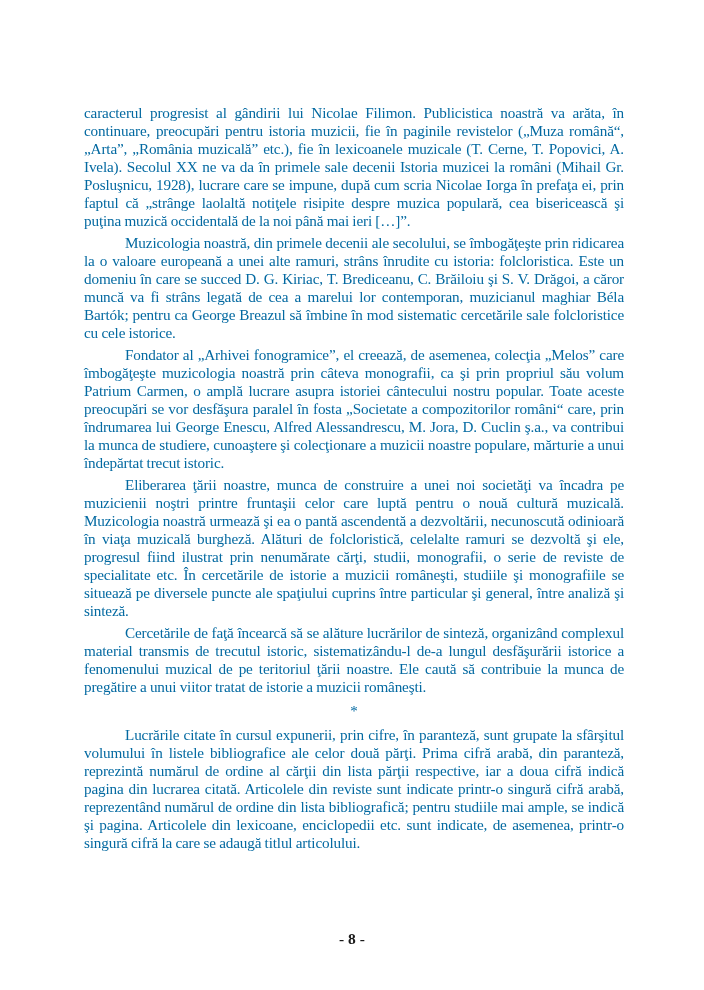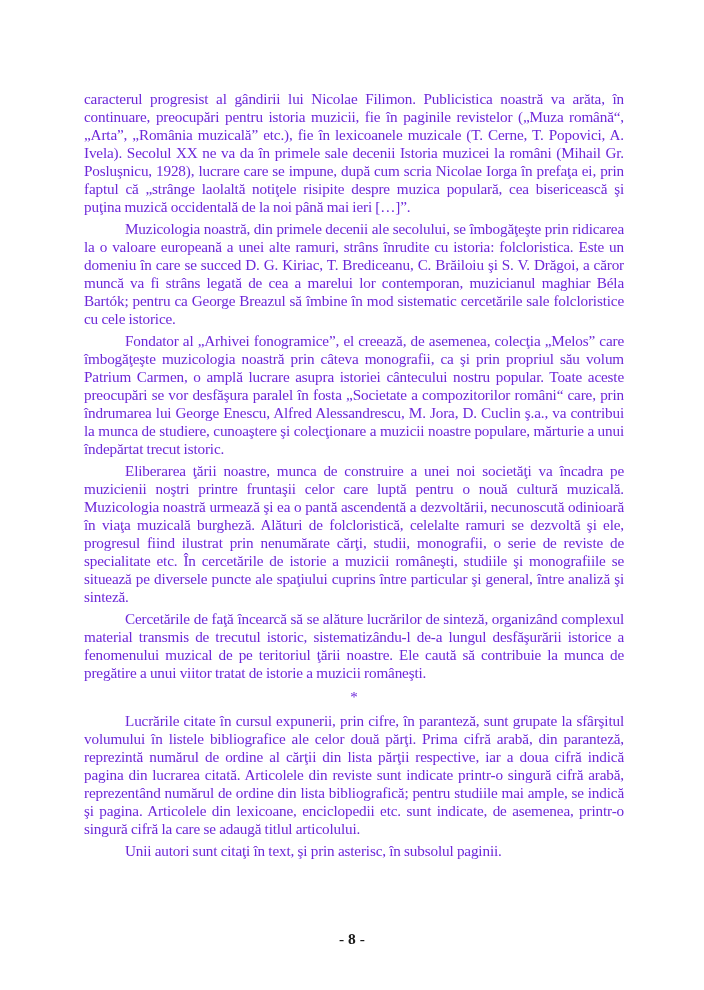--- a/index.html
+++ b/index.html
@@ -9,26 +9,26 @@
     }
     body {
       width: 704px;
       height: 990px;
       position: relative;
       overflow: hidden;
     }
     .page {
       position: absolute;
       left: 84px;
-      top: 90px;
+      top: 104px;
       width: 540px;
       font-family: "Liberation Serif", "DejaVu Serif", serif;
       font-size: 15.2px;
       line-height: 18px;
-      color: #6d28d9;
+      color: #0369a1;
     }
     .para {
       margin: 0 0 4px 0;
       text-align: justify;
       text-indent: 41px;
       word-spacing: -0.3px;
       letter-spacing: -0.15px;
     }
     .para.no-indent {
       text-indent: 0;
@@ -56,16 +56,15 @@
 <body>
 
 <div class="page">
   <p class="para no-indent">caracterul progresist al gândirii lui Nicolae Filimon. Publicistica noastră va arăta, în continuare, preocupări pentru istoria muzicii, fie în paginile revistelor („Muza română“, „Arta”, „România muzicală” etc.), fie în lexicoanele muzicale (T. Cerne, T. Popovici, A. Ivela). Secolul XX ne va da în primele sale decenii Istoria muzicei la români (Mihail Gr. Posluşnicu, 1928), lucrare care se impune, după cum scria Nicolae Iorga în prefaţa ei, prin faptul că „strânge laolaltă notiţele risipite despre muzica populară, cea bisericească şi puţina muzică occidentală de la noi până mai ieri […]”.</p>
   <p class="para">Muzicologia noastră, din primele decenii ale secolului, se îmbogăţeşte prin ridicarea la o valoare europeană a unei alte ramuri, strâns înrudite cu istoria: folcloristica. Este un domeniu în care se succed D. G. Kiriac, T. Brediceanu, C. Brăiloiu şi S. V. Drăgoi, a căror muncă va fi strâns legată de cea a marelui lor contemporan, muzicianul maghiar Béla Bartók; pentru ca George Breazul să îmbine în mod sistematic cercetările sale folcloristice cu cele istorice.</p>
   <p class="para">Fondator al „Arhivei fonogramice”, el creează, de asemenea, colecţia „Melos” care îmbogăţeşte muzicologia noastră prin câteva monografii, ca şi prin propriul său volum Patrium Carmen, o amplă lucrare asupra istoriei cântecului nostru popular. Toate aceste preocupări se vor desfăşura paralel în fosta „Societate a compozitorilor români“ care, prin îndrumarea lui George Enescu, Alfred Alessandrescu, M. Jora, D. Cuclin ş.a., va contribui la munca de studiere, cunoaştere şi colecţionare a muzicii noastre populare, mărturie a unui îndepărtat trecut istoric.</p>
   <p class="para">Eliberarea ţării noastre, munca de construire a unei noi societăţi va încadra pe muzicienii noştri printre fruntaşii celor care luptă pentru o nouă cultură muzicală. Muzicologia noastră urmează şi ea o pantă ascendentă a dezvoltării, necunoscută odinioară în viaţa muzicală burgheză. Alături de folcloristică, celelalte ramuri se dezvoltă şi ele, progresul fiind ilustrat prin nenumărate cărţi, studii, monografii, o serie de reviste de specialitate etc. În cercetările de istorie a muzicii româneşti, studiile şi monografiile se situează pe diversele puncte ale spaţiului cuprins între particular şi general, între analiză şi sinteză.</p>
   <p class="para">Cercetările de faţă încearcă să se alăture lucrărilor de sinteză, organizând complexul material transmis de trecutul istoric, sistematizându-l de-a lungul desfăşurării istorice a fenomenului muzical de pe teritoriul ţării noastre. Ele caută să contribuie la munca de pregătire a unui viitor tratat de istorie a muzicii româneşti.</p>
   <div class="separator">*</div>
   <p class="para">Lucrările citate în cursul expunerii, prin cifre, în paranteză, sunt grupate la sfârşitul volumului în listele bibliografice ale celor două părţi. Prima cifră arabă, din paranteză, reprezintă numărul de ordine al cărţii din lista părţii respective, iar a doua cifră indică pagina din lucrarea citată. Articolele din reviste sunt indicate printr-o singură cifră arabă, reprezentând numărul de ordine din lista bibliografică; pentru studiile mai ample, se indică şi pagina. Articolele din lexicoane, enciclopedii etc. sunt indicate, de asemenea, printr-o singură cifră la care se adaugă titlul articolului.</p>
-  <p class="para">Unii autori sunt citaţi în text, şi prin asterisc, în subsolul paginii.</p>
 </div>
 
 <div class="page-number">- 8 -</div>
 
 </body></html>

